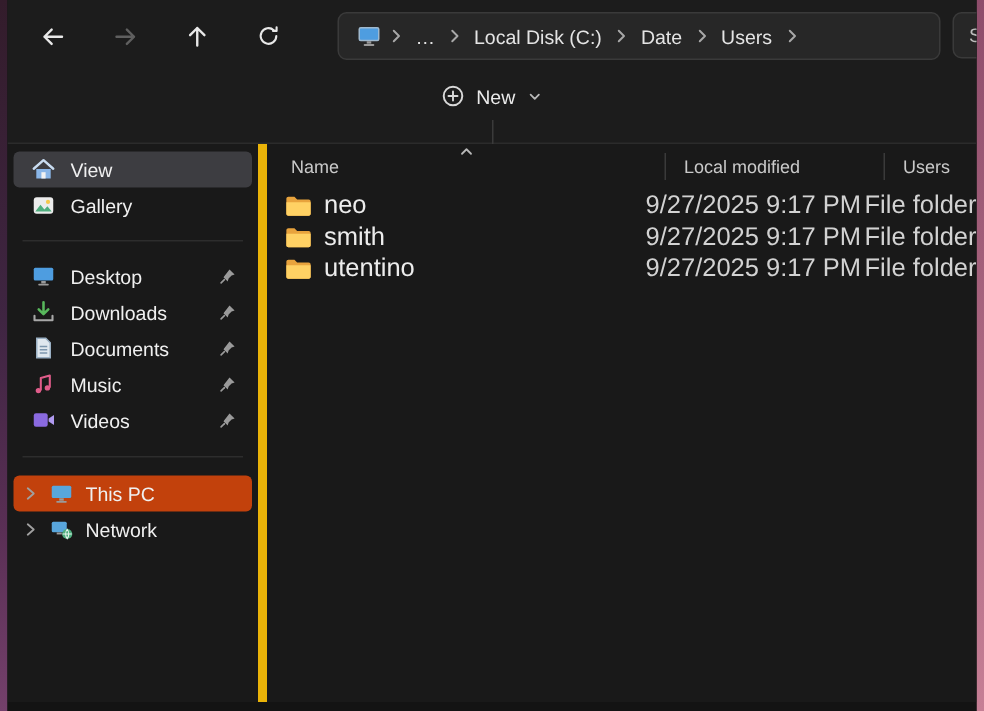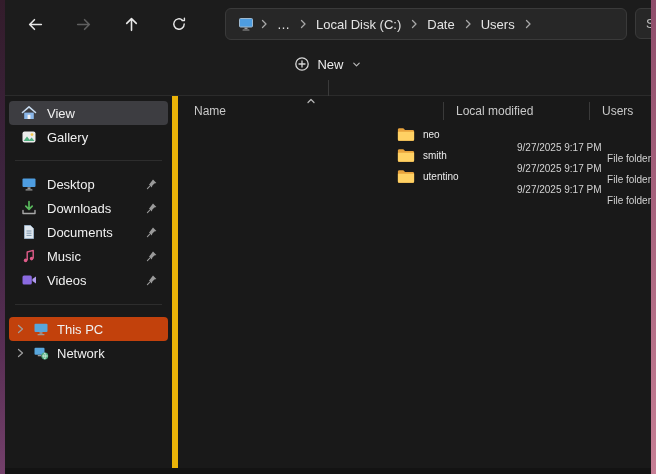--- a/index.html
+++ b/index.html
@@ -65,21 +65,21 @@
     position:relative;margin-top:2px;}
   .col-name{width:266px;padding-left:16px;box-sizing:border-box;}
   .col-date{width:146px;padding-left:12px;box-sizing:border-box;}
   .col-type{flex:1;padding-left:12px;}
   .col-sep{position:absolute;top:4px;height:18px;width:1px;background:#3a3a3a;}
   .col-sep.s1{left:265px;}
   .col-sep.s2{left:411px;}
   .sort-caret{position:absolute;left:128px;top:-1px;}
 
   .rows{margin-top:3px;}
-  .row{height:21px;display:flex;align-items:flex-end;font-size:10px;flex-direction:column;}
+  .row{height:21px;display:flex;align-items:flex-start;font-size:17px;}
   .c-name{width:266px;padding-left:12px;box-sizing:border-box;display:flex;
     align-items:center;gap:8px;color:#ececec;white-space:nowrap;}
   .c-date{width:146px;padding-left:12px;box-sizing:border-box;color:#d2d2d2;white-space:nowrap;}
   .c-type{flex:1;padding-left:12px;color:#d2d2d2;white-space:nowrap;}
 </style>
 </head>
 <body>
 
 <div class="edge-left"></div>
 <div class="edge-right"></div>

